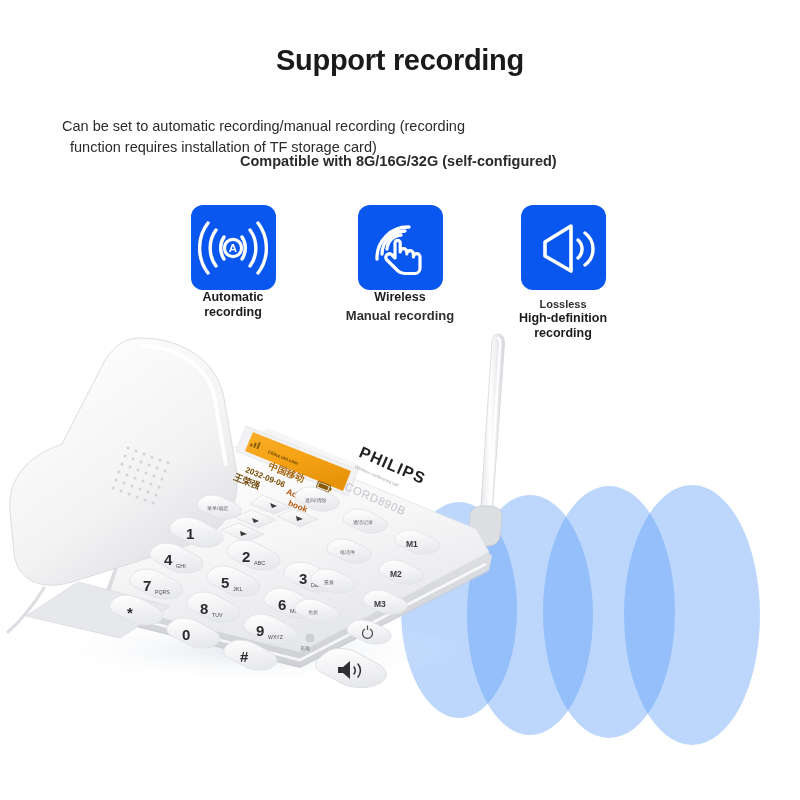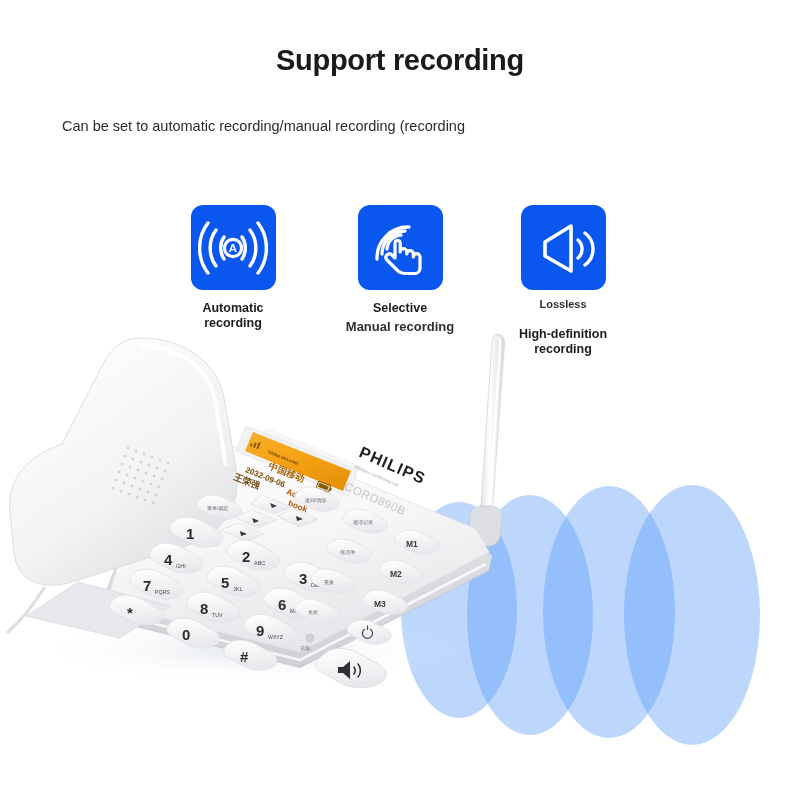--- a/index.html
+++ b/index.html
@@ -75,33 +75,32 @@
     height: 85px;
     margin: 0 auto;
     border-radius: 12px;
     display: flex;
     align-items: center;
     justify-content: center;
   }
   .tile svg { display: block; }
 
   .cap-main {
-    margin-top: 11px;
     font-size: 12.5px;
     font-weight: bold;
     color: #1c1c1c;
     line-height: 1.18;
   }
   .cap-sub {
     font-size: 13px;
     font-weight: bold;
     color: #2f2f2f;
     line-height: 1.3;
   }
-  .feature.f2 .cap-main { margin-top: 16px; }
+  .feature.f2 .cap-main { margin-top: 0; }
   .feature.f2 .cap-sub { margin-top: 7px; font-size: 11px; }
   .feature.f1 .cap-sub { margin-top: 3px; }
 
   
   .waves {
     position: absolute;
     left: 0; top: 0;
     width: 800px; height: 800px;
     pointer-events: none;
   }
@@ -118,22 +117,24 @@
 </style>
 </head>
 <body>
 
 <div id="page">
 
   <div class="headline">Support recording</div>
 
   <div class="subline-1">
     <span>Can be set to automatic recording/manual recording (recording</span>
+    <span class="l2">function requires installation of TF storage card)</span>
   </div>
 
+  <div class="subline-2">Compatible with 8G/16G/32G (self-configured)</div>
 
   <div class="features">
 
     <div class="feature f0">
       <div class="tile" style="background:#0a57f0;">
         <svg width="70" height="66" viewBox="0 0 70 66">
           <g fill="none" stroke="#ffffff" stroke-width="3.4" stroke-linecap="round">
             <path d="M26 22 A16 18 0 0 0 26 44"></path>
             <path d="M44 22 A16 18 0 0 1 44 44"></path>
             <path d="M18 15 A25 28 0 0 0 18 51"></path>
@@ -161,21 +162,21 @@
           </g>
           <path d="M30 30 L30 45 L26.5 41.5 A3.6 3.6 0 0 0 21.5 46.5
                    L33 58 A10 10 0 0 0 40 60.5 L50 60.5
                    A5.2 5.2 0 0 0 55 55.5 L55 44
                    A3.3 3.3 0 0 0 48.4 44 L48.4 41
                    A3.3 3.3 0 0 0 41.8 41 L41.8 39
                    A3.3 3.3 0 0 0 35.2 39 L35.2 30
                    A2.6 2.6 0 0 0 30 30 Z" fill="#0a57f0" stroke="#ffffff" stroke-width="3.2" stroke-linejoin="round"></path>
         </svg>
       </div>
-      <div class="cap-main">Selective</div>
+      <div class="cap-main">Wireless</div>
       <div class="cap-sub">Manual recording</div>
     </div>
 
     <div class="feature f2">
       <div class="tile" style="background:#0a57f0;">
         <svg width="70" height="66" viewBox="0 0 70 66">
           <path d="M43 11 L17 27 L17 41 L43 56 Z" fill="none" stroke="#ffffff" stroke-width="3.6" stroke-linejoin="round"></path>
           <g fill="none" stroke="#ffffff" stroke-width="3.4" stroke-linecap="round">
             <path d="M50 25 A12 12 0 0 1 50 43"></path>
             <path d="M57 18 A20 20 0 0 1 57 50"></path>

